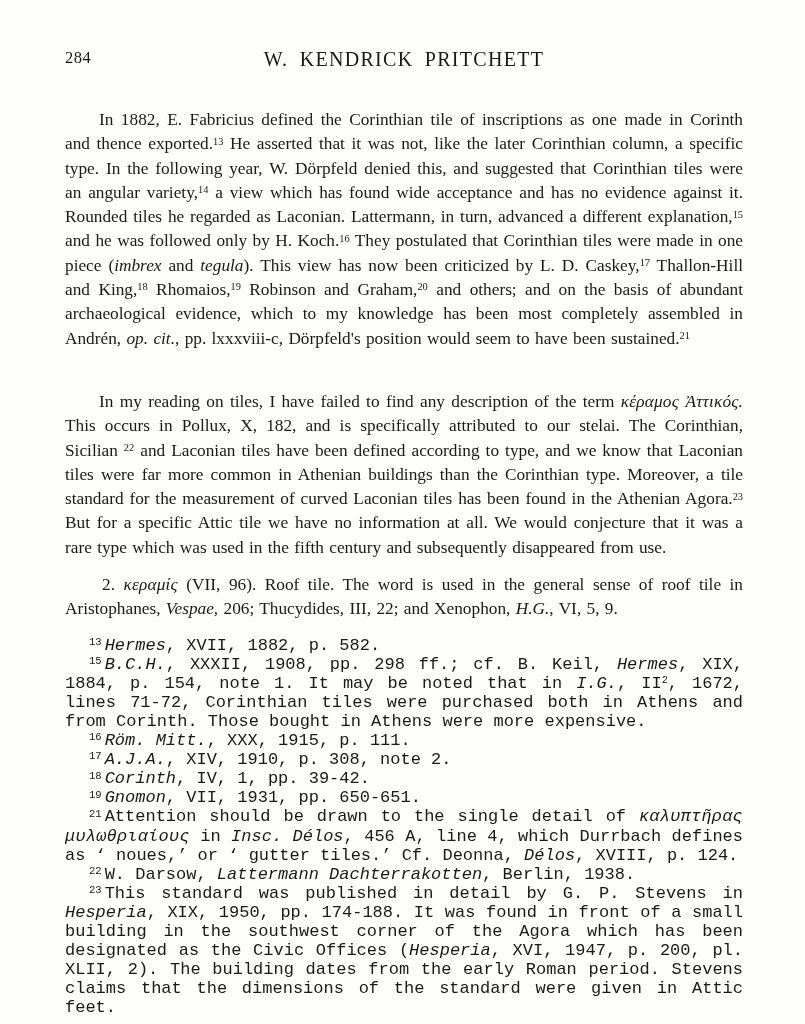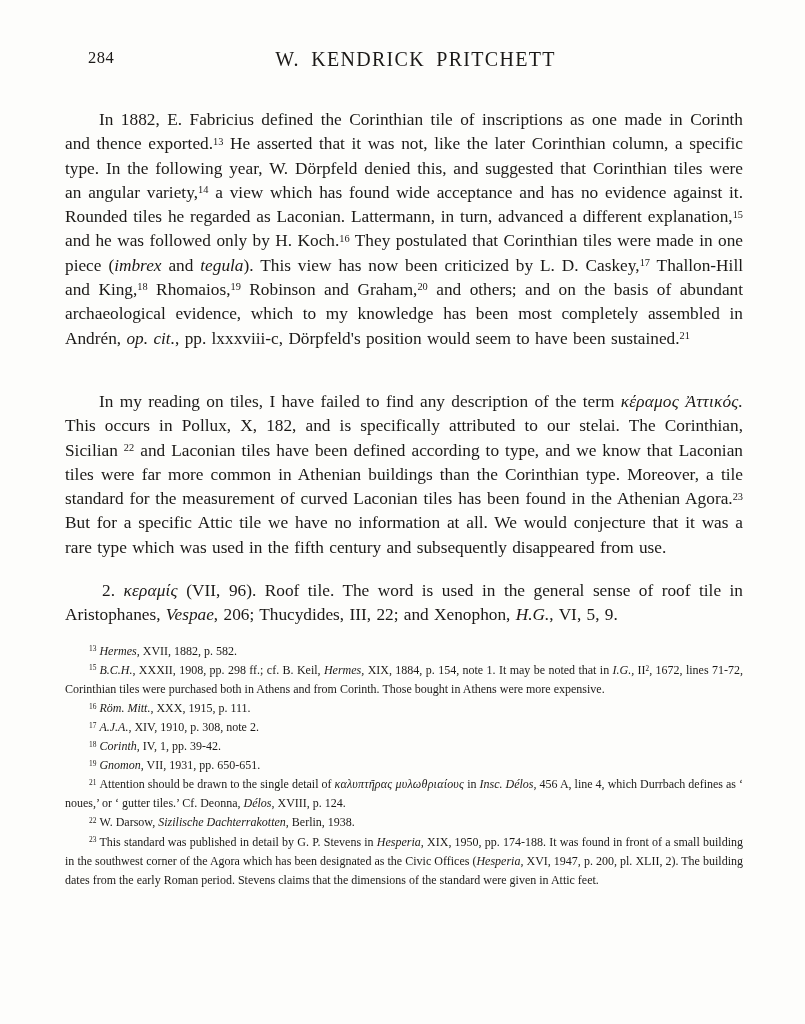--- a/index.html
+++ b/index.html
@@ -20,21 +20,20 @@
   .content{
     position:absolute;
     left:65px;
     top:47px;
     width:678px;
   }
   header.page-header{
     position:relative;
     height:22px;
     margin-bottom:22px;
-    margin-left:23px;
   }
   .page-number{
     position:absolute;
     left:0;top:1px;
     font-size:16.5px;
     letter-spacing:0.5px;
   }
   .running-head{
     text-align:center;
     font-size:20px;
@@ -43,39 +42,40 @@
     padding-top:1px;
   }
   main.body-text p{
     margin:0;
     font-size:17.3px;
     line-height:24.3px;
     text-align:justify;
     word-spacing:1px;
   }
   main.body-text p.indent{text-indent:34px;margin-top:39px;}
-  main.body-text p.entry{text-indent:37px;margin-top:19px;}
+  main.body-text p.entry{text-indent:37px;margin-top:13px;}
   .it{font-style:italic;}
   .greek{font-style:italic;letter-spacing:0.2px;}
   sup.fn-ref{
     font-size:60%;
     line-height:0;
     vertical-align:baseline;
     position:relative;
     top:-0.45em;
   }
   section.footnotes{
     margin-top:14px;
   }
   section.footnotes p.footnote{
     margin:0;
-    font-size:12px;
+    font-size:17px;
     line-height:19.1px;
     text-align:justify;
     text-indent:24px;
+    font-family:Liberation Mono, monospace;
   }
   section.footnotes sup.fn-num{
     font-size:62%;
     line-height:0;
     vertical-align:baseline;
     position:relative;
     top:-0.45em;
     margin-right:3px;
   }
 </style>
@@ -97,18 +97,18 @@
       </main>
 
     <section class="footnotes">
         <p class="footnote"><sup class="fn-num">13</sup><span class="it">Hermes</span><span>, XVII, 1882, p. 582.</span></p>
         <p class="footnote"><sup class="fn-num">15</sup><span class="it">B.C.H.</span><span>, XXXII, 1908, pp. 298 ff.; cf. B. Keil, </span><span class="it">Hermes</span><span>, XIX, 1884, p. 154, note 1.  It may be noted that in </span><span class="it">I.G.</span><span>, II</span><sup class="fn-ref">2</sup><span>, 1672, lines 71-72, Corinthian tiles were purchased both in Athens and from Corinth.  Those bought in Athens were more expensive.</span></p>
         <p class="footnote"><sup class="fn-num">16</sup><span class="it">Röm. Mitt.</span><span>, XXX, 1915, p. 111.</span></p>
         <p class="footnote"><sup class="fn-num">17</sup><span class="it">A.J.A.</span><span>, XIV, 1910, p. 308, note 2.</span></p>
         <p class="footnote"><sup class="fn-num">18</sup><span class="it">Corinth</span><span>, IV, 1, pp. 39-42.</span></p>
         <p class="footnote"><sup class="fn-num">19</sup><span class="it">Gnomon</span><span>, VII, 1931, pp. 650-651.</span></p>
         <p class="footnote"><sup class="fn-num">21</sup><span>Attention should be drawn to the single detail of </span><span class="greek">καλυπτῆρας μυλωθριαίους</span><span> in </span><span class="it">Insc. Délos</span><span>, 456 A, line 4, which Durrbach defines as ‘ noues,’ or ‘ gutter tiles.’  Cf. Deonna, </span><span class="it">Délos</span><span>, XVIII, p. 124.</span></p>
-        <p class="footnote"><sup class="fn-num">22</sup><span>W. Darsow, </span><span class="it">Sizilische Dachterrakotten</span><span>, Berlin, 1938.</span></p>
+        <p class="footnote"><sup class="fn-num">22</sup><span>W. Darsow, </span><span class="it">Lattermann Dachterrakotten</span><span>, Berlin, 1938.</span></p>
         <p class="footnote"><sup class="fn-num">23</sup><span>This standard was published in detail by G. P. Stevens in </span><span class="it">Hesperia</span><span>, XIX, 1950, pp. 174-188.  It was found in front of a small building in the southwest corner of the Agora which has been designated as the Civic Offices (</span><span class="it">Hesperia</span><span>, XVI, 1947, p. 200, pl. XLII, 2).  The building dates from the early Roman period.  Stevens claims that the dimensions of the standard were given in Attic feet.</span></p>
       </section>
 
   </div>
 </div>
 
 </body></html>

